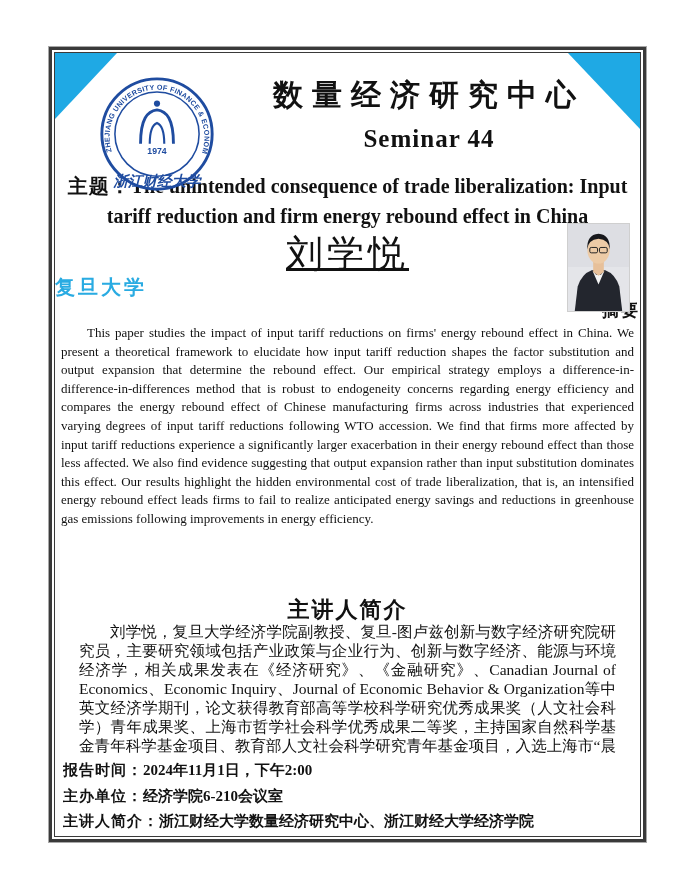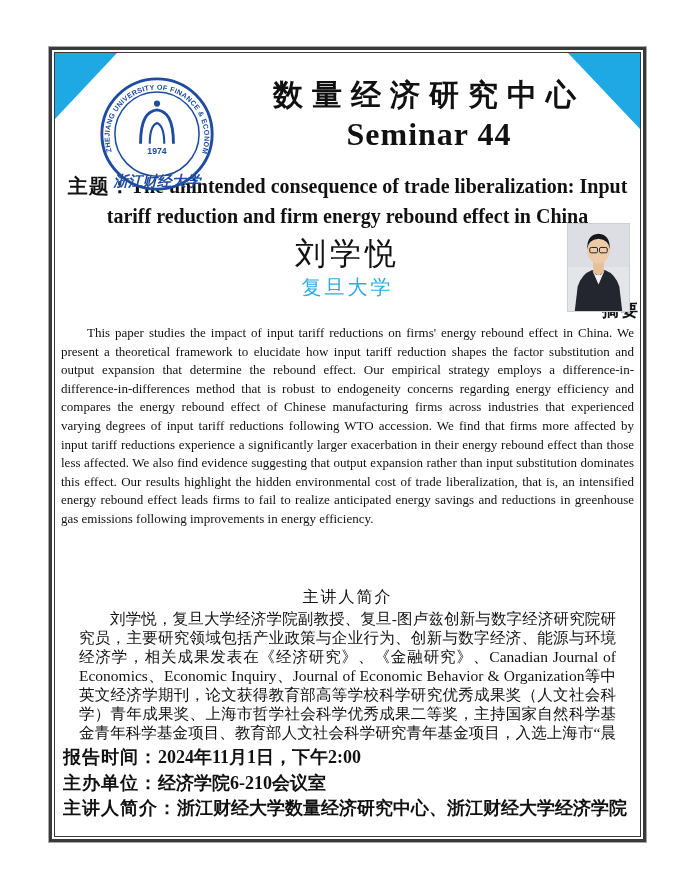--- a/index.html
+++ b/index.html
@@ -41,67 +41,68 @@
   }
   .title-block {
     position: absolute; left: 178px; top: 22px;
     width: 392px; text-align: center; z-index: 1;
   }
   .title-cn {
     font-size: 30px; font-weight: 600; letter-spacing: 9px;
     white-space: nowrap;
   }
   .title-seminar {
-    font-size: 32px; font-weight: 700;
+    margin-top: 9px; font-size: 25px; font-weight: 700;
     letter-spacing: 1px;
   }
   .topic {
     height: 62px; margin: 2px 4px 0;
     text-align: center; font-weight: 700;
     font-size: 20px; line-height: 30px;
   }
   .topic-label { letter-spacing: 1px; }
   .speaker-name {
     height: 42px; text-align: center;
-    font-size: 31px; line-height: 42px; font-weight: 500;
+    font-size: 37px; line-height: 42px; font-weight: 500;
     letter-spacing: 4px;
+    text-decoration: underline;
   }
   .affiliation {
-    height: 25px; text-align: center;
-    font-size: 20px; line-height: 25px; font-weight: 400;
+    height: 25px; text-align: left;
+    font-size: 20px; line-height: 25px; font-weight: 700;
     letter-spacing: 3px;
   }
   .abstract-heading {
     height: 22px; text-align: right;
     font-size: 17px; line-height: 22px; font-weight: 700;
     letter-spacing: 2px;
   }
   .photo {
     position: absolute; left: 512px; top: 170px;
     width: 63px; height: 89px; z-index: 3;
     border: 1px solid #cfcfcf;
   }
   .abstract {
     height: 260px; margin: 2px 6px 0;
     font-size: 13px; line-height: 18.6px;
     text-align: justify; text-indent: 2em;
     overflow: hidden;
   }
   .bio-heading {
-    height: 23px; margin-top: 1px; text-align: center;
-    font-size: 16px; line-height: 23px; font-weight: 400;
+    height: 23px; margin-top: 14px; text-align: center;
+    font-size: 22px; line-height: 23px; font-weight: 700;
     letter-spacing: 2px;
   }
   .bio {
     height: 133px; margin: 1px 24px 0;
     font-size: 15.5px; line-height: 19px;
     text-align: justify; text-indent: 2em;
     overflow: hidden;
   }
-  .info { margin: 3px 8px 0; font-weight: 700; font-size: 18px; }
+  .info { margin: 3px 8px 0; font-weight: 700; font-size: 15px; }
   .info-row { line-height: 25.5px; white-space: nowrap; overflow: hidden; }
   .info-label { letter-spacing: 1px; }
 </style>
 </head>
 <body>
 
 <div class="frame">
   <div class="frame-inner">
 
     <div class="tri-tl" style="background: rgb(31, 169, 228);"></div>

